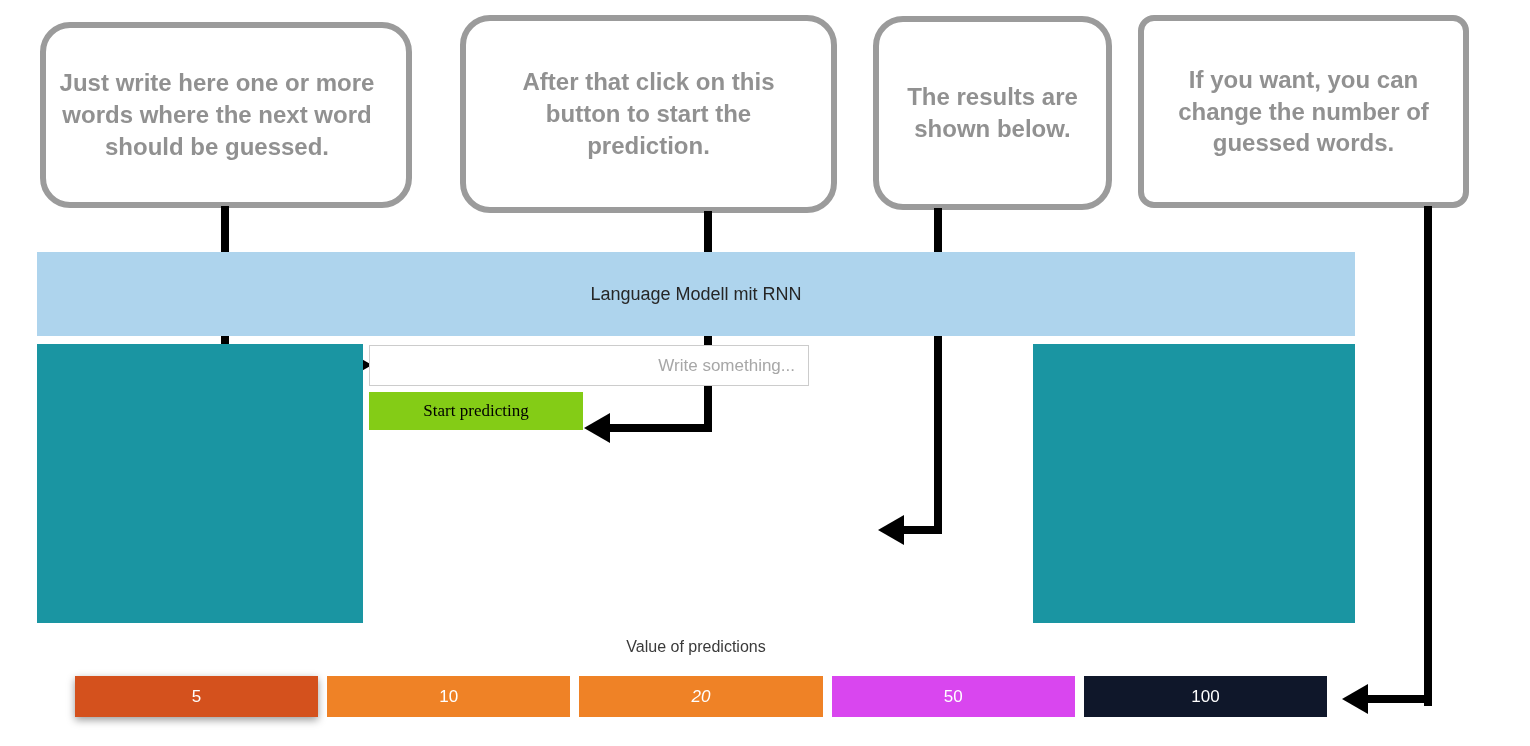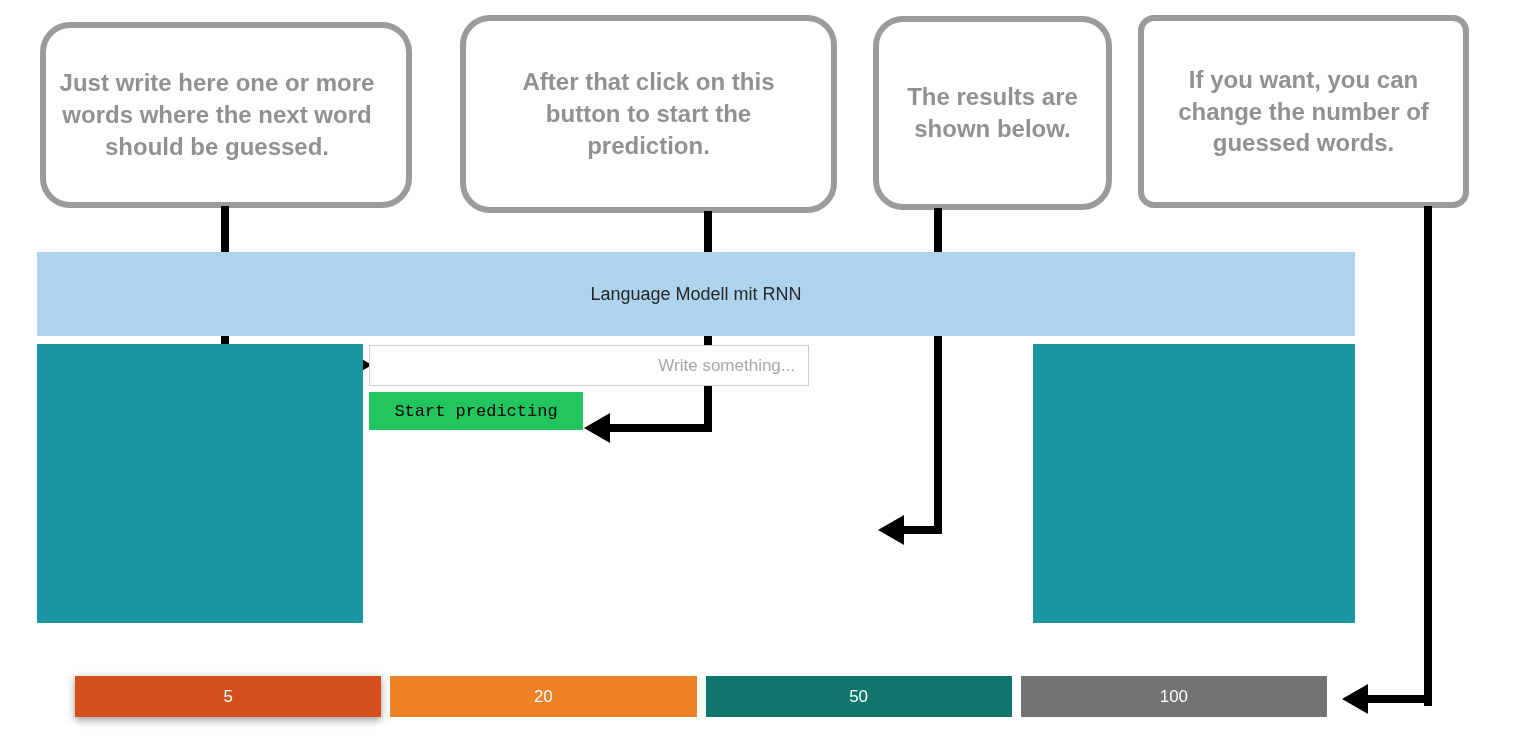--- a/index.html
+++ b/index.html
@@ -50,21 +50,21 @@
   .panel.left{left:37px;width:326px;}
   .panel.right{left:1033px;width:322px;}
   .text-input{
     position:absolute;left:369px;top:345px;width:440px;height:41px;
     box-sizing:border-box;border:1px solid #cccccc;background:#fff;
     font-family:inherit;font-size:17px;color:#444;padding:0 13px;outline:none;text-align:right;
   }
   .text-input::placeholder{color:#a7a7a7;opacity:1;}
   .predict-btn{
     position:absolute;left:369px;top:392px;width:214px;height:38px;
-    background:#22c55e;border:none;font-family:Liberation Mono, monospace;font-size:17px;color:#000;
+    background:#84cc16;border:none;font-family:Liberation Serif, serif;font-size:17px;color:#000;
     cursor:pointer;
   }
   .value-label{
     position:absolute;left:37px;top:638px;width:1318px;
     text-align:center;font-size:16px;color:#3a3a3a;
   }
   .options-row{
     position:absolute;left:75px;top:676px;width:1252px;height:41px;
     display:flex;gap:9px;
   }
@@ -117,21 +117,23 @@
     <span>Language Modell mit RNN</span>
   </div>
 
   <div class="panel left" style="background-color: rgb(26, 149, 162);"></div>
   <div class="panel right" style="background-color: rgb(26, 149, 162);"></div>
 
   <input class="text-input" type="text" placeholder="Write something..." style="">
 
   <button class="predict-btn">Start predicting</button>
 
+  <div class="value-label">Value of predictions</div>
 
   <div class="options-row">
       <div class="opt selected" style="background-color: rgb(212, 81, 29);">5</div>
-      <div class="opt" style="background-color: rgb(239, 130, 38);">20</div>
-      <div class="opt" style="background-color: #0f766e;">50</div>
-      <div class="opt" style="background-color: #737373;">100</div>
+      <div class="opt" style="background-color: rgb(239, 130, 38);">10</div>
+      <div class="opt" style="background-color: rgb(239, 130, 38); font-style: italic;">20</div>
+      <div class="opt" style="background-color: #d946ef;">50</div>
+      <div class="opt" style="background-color: #0f172a;">100</div>
     </div>
 
 </div>
 
 </body></html>

